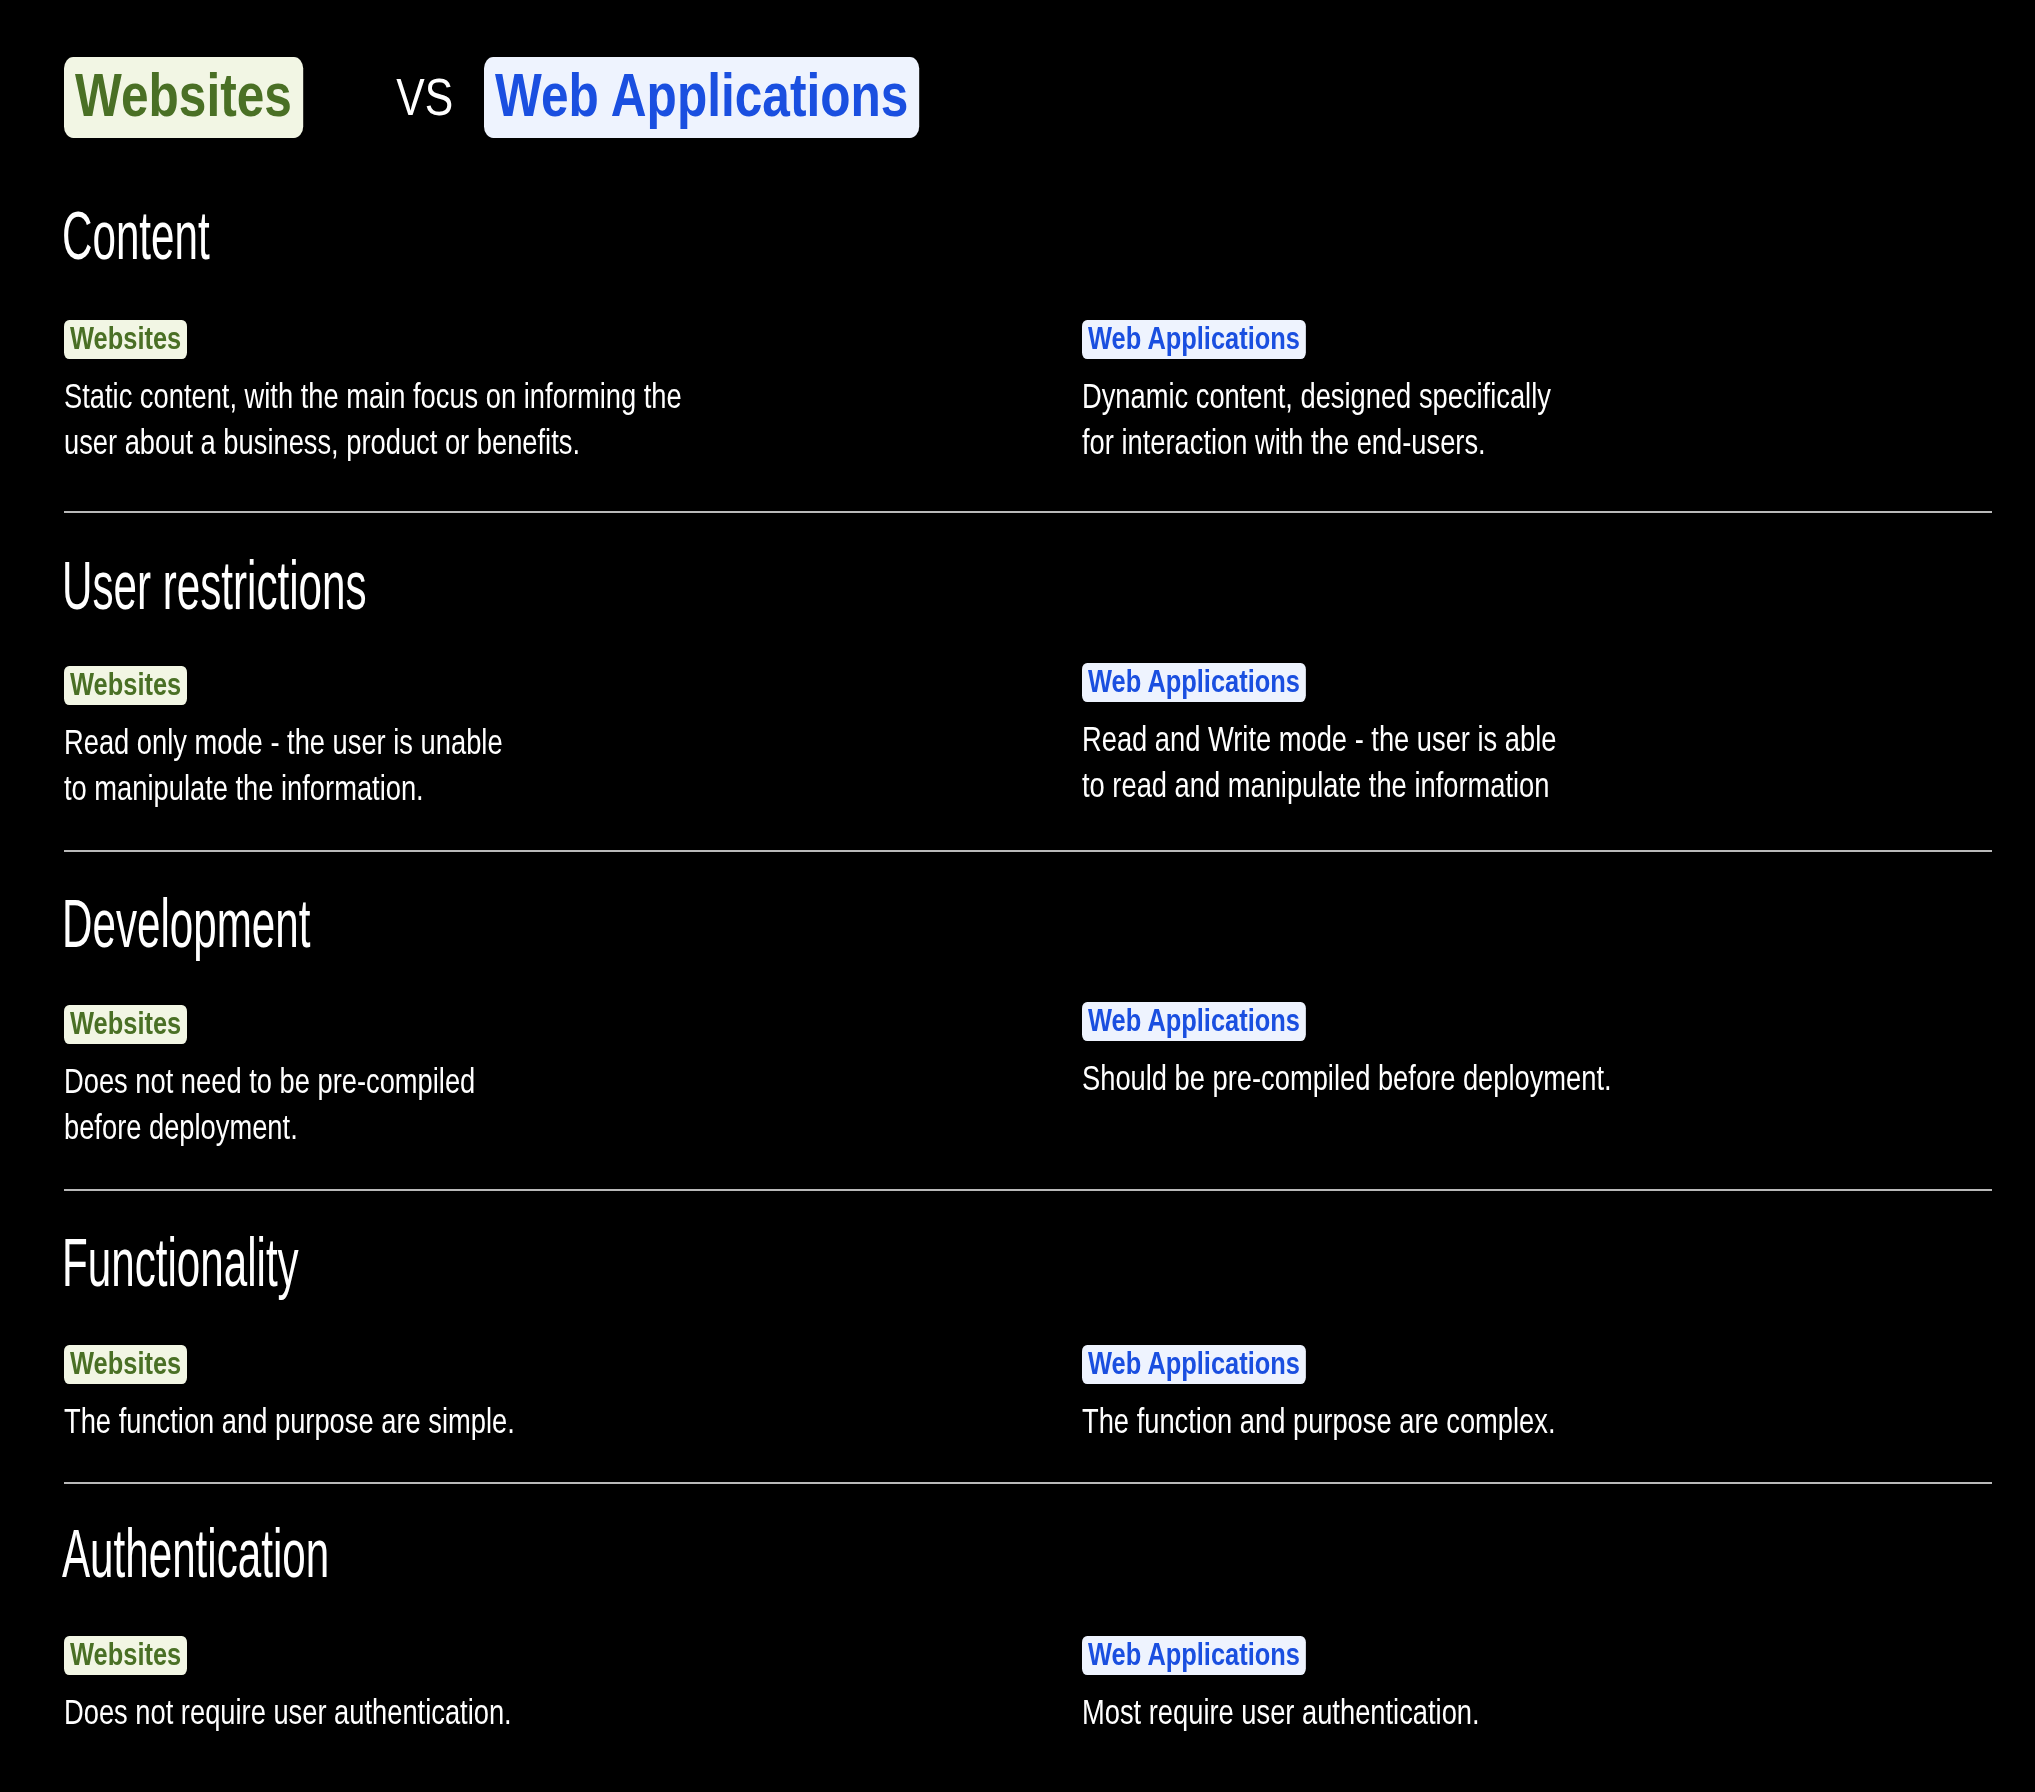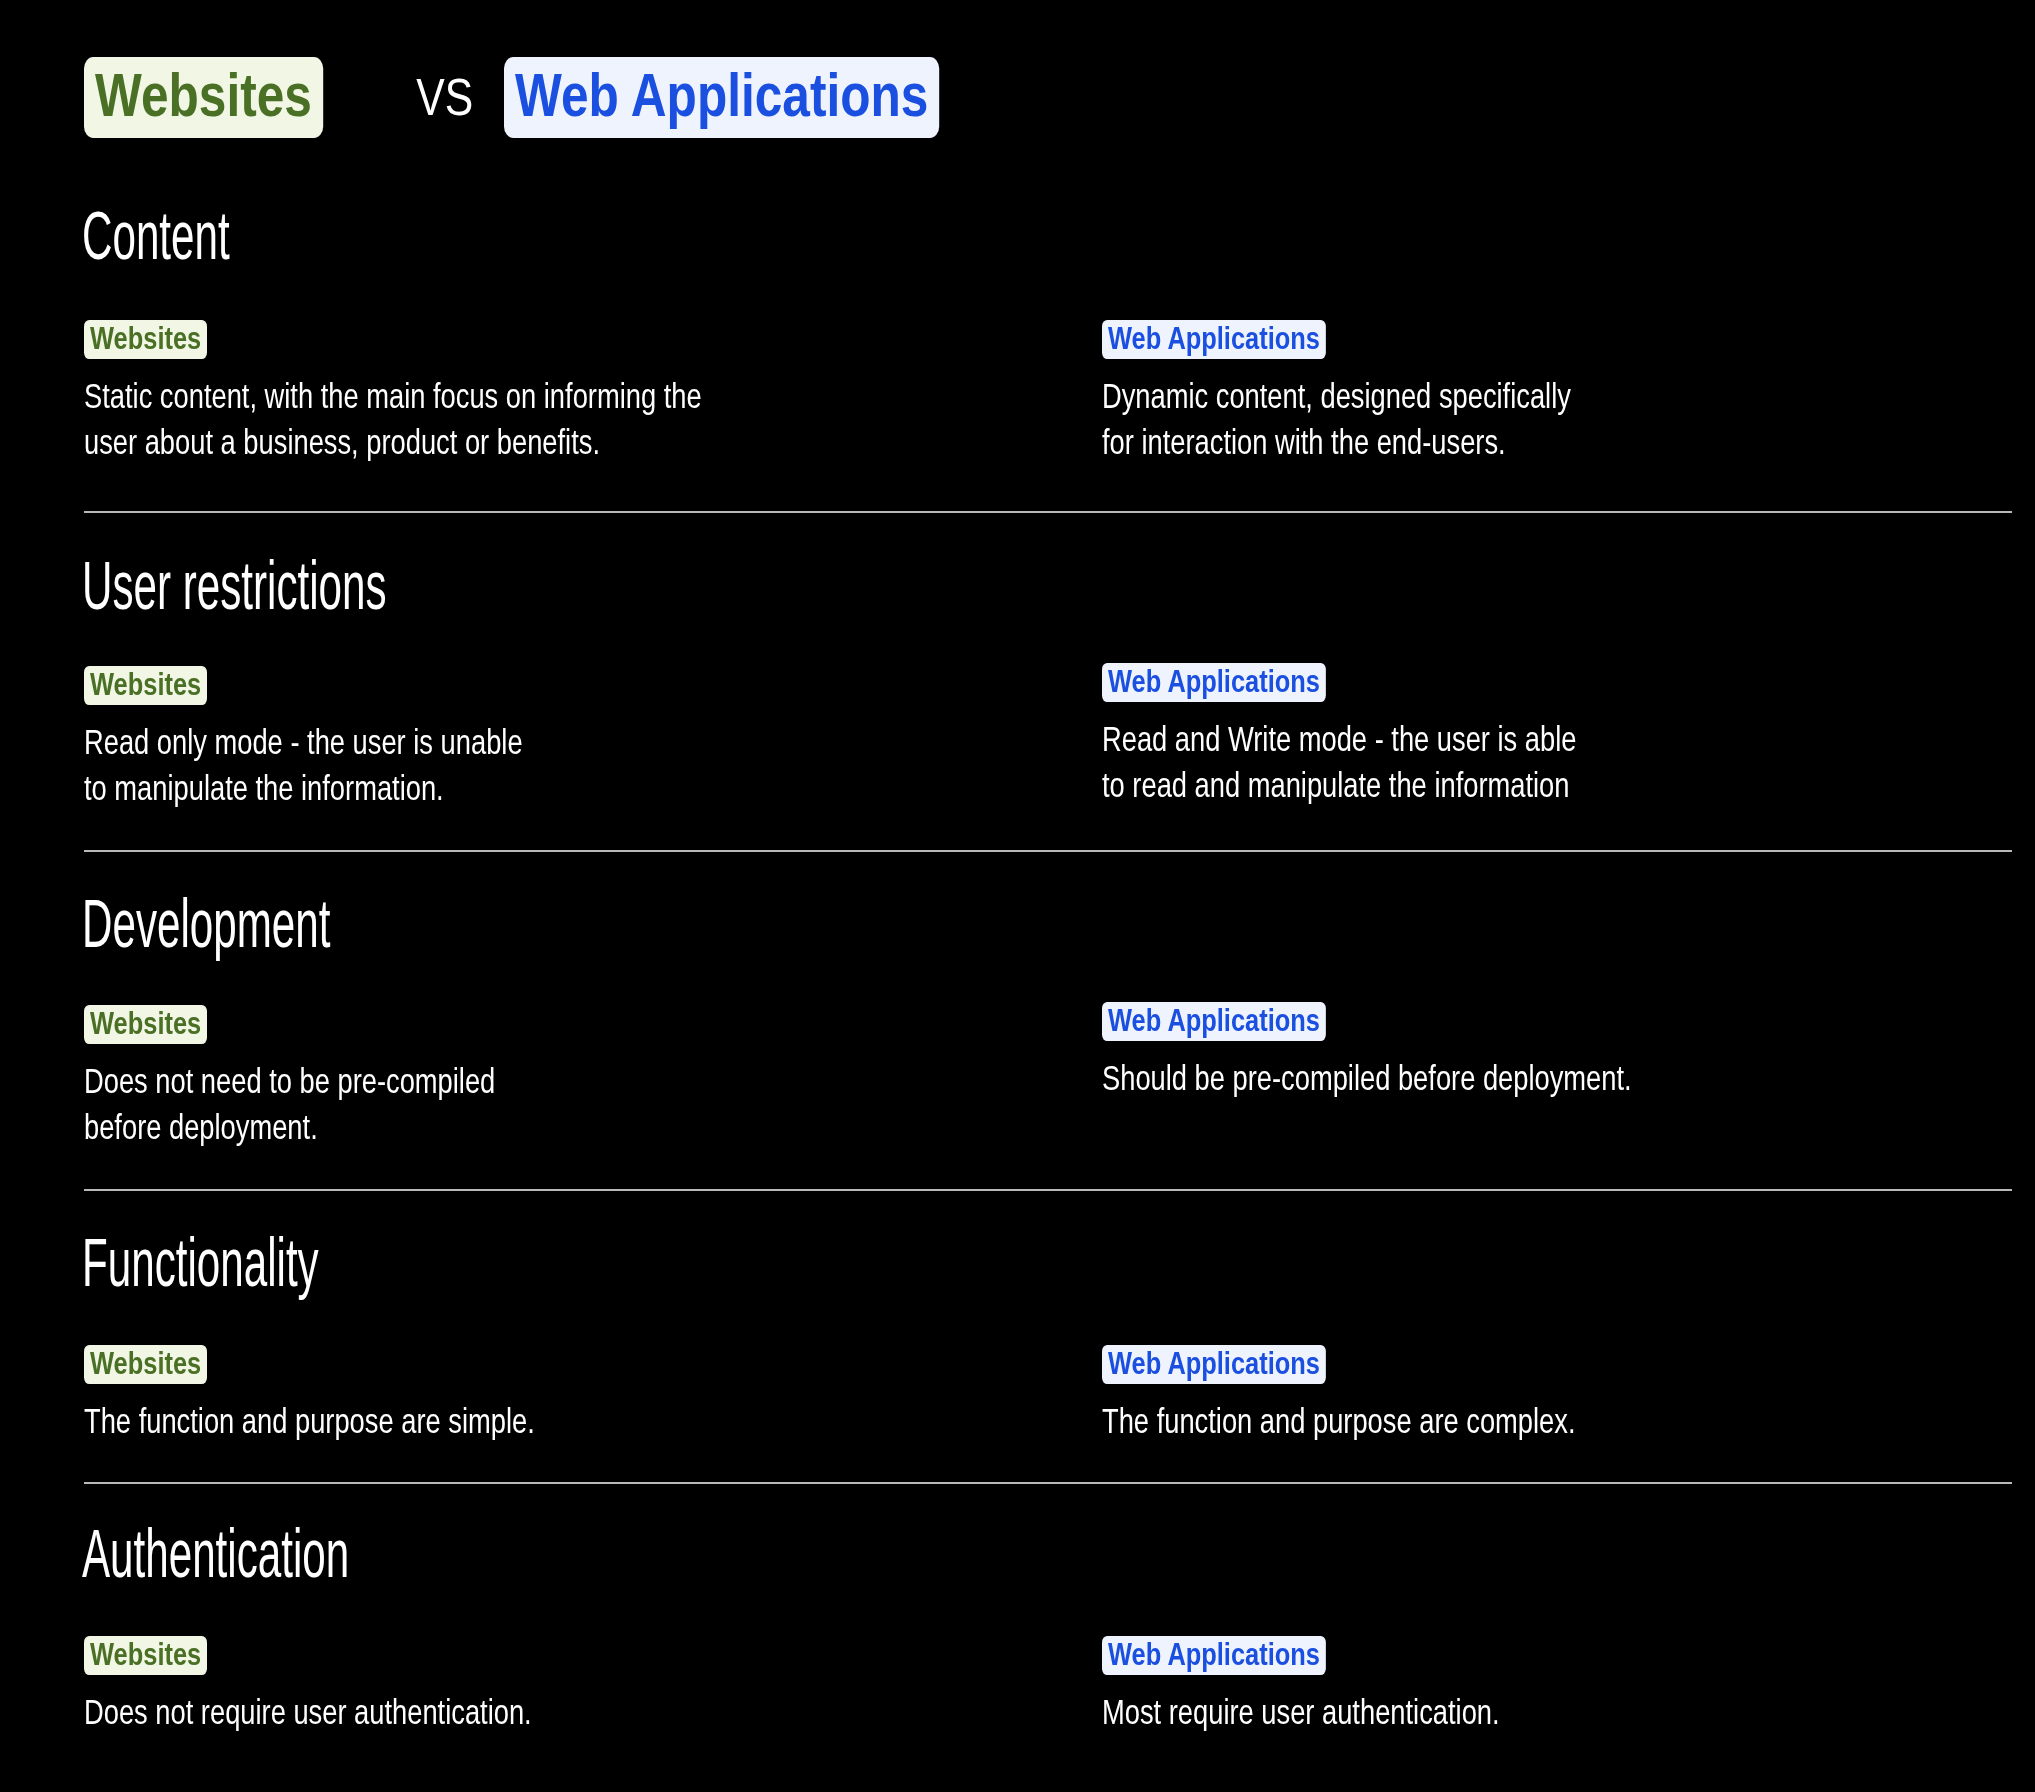--- a/index.html
+++ b/index.html
@@ -7,21 +7,20 @@
     width:2035px; height:1792px;
     background:#000000;
     font-family:"Liberation Sans", sans-serif;
     overflow:hidden;
   }
   .page {
     position:relative;
     width:1668px; height:1792px;
     background:#000000;
     padding:13px;
-    margin-left:20px;
   }
 
   
   .title-row {
     position:absolute;
     left:64px; top:57px;
     display:flex; align-items:center; gap:0px;
   }
   .title-badge {
     display:inline-block;

